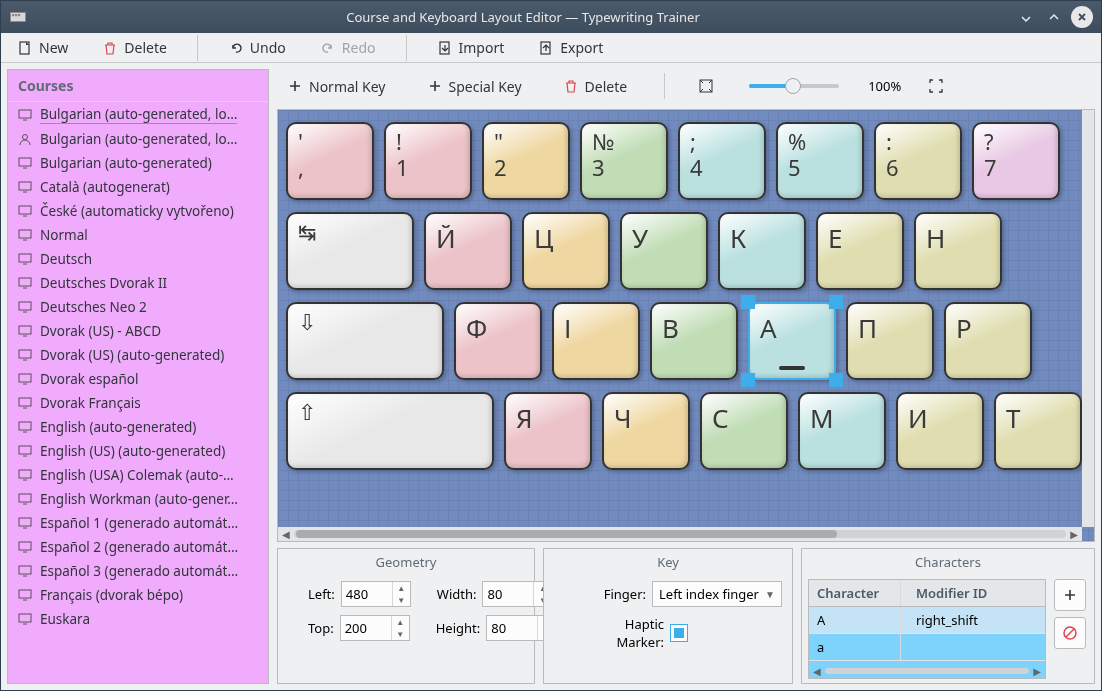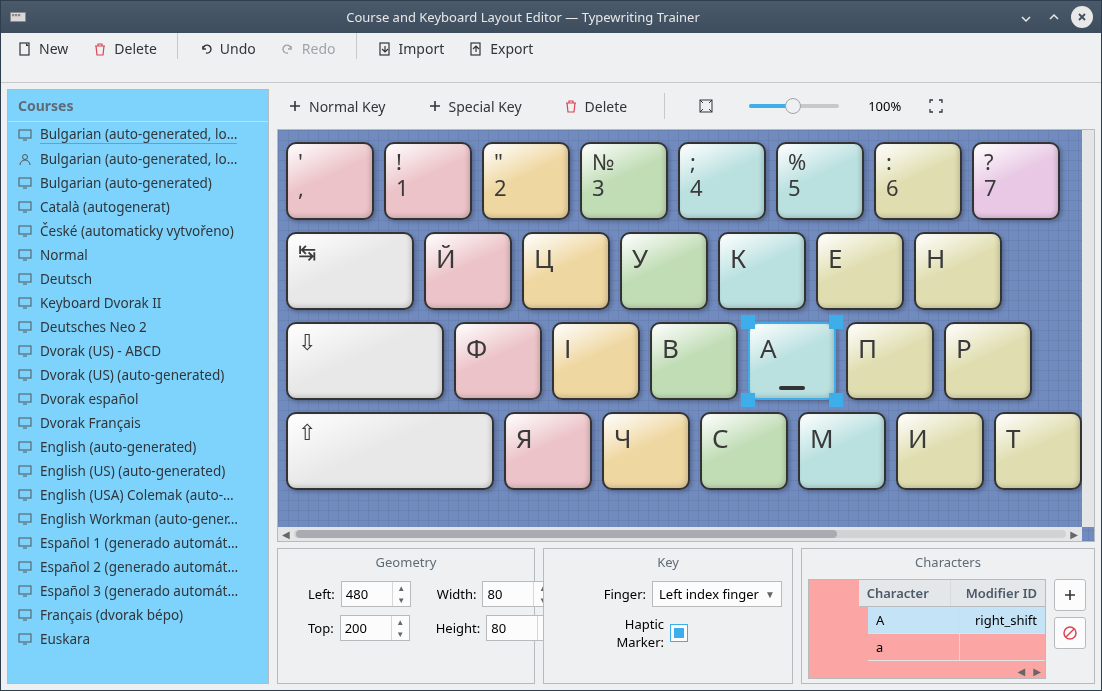--- a/index.html
+++ b/index.html
@@ -4,27 +4,27 @@
 <style>
   * { box-sizing: border-box; margin: 0; padding: 0; font-family: "Noto Sans", "Segoe UI", sans-serif; }
   body { background: #2e3e4e; width: 1102px; height: 691px; overflow: hidden; }
   .window { width: 1102px; height: 691px; background: #eff0f1; display: flex; flex-direction: column; border: 1px solid #2e3e4e; }
   .titlebar { height: 32px; background: linear-gradient(#4a5a6a,#3d4d5d); display: flex; align-items: center; color: #e8e8e8; font-size: 13px; padding: 0 8px; }
   .titlebar .appicon { width: 18px; height: 18px; margin-right: 10px; }
   .titlebar .title { flex: 1; text-align: center; }
   .titlebar .winbtn { width: 22px; height: 22px; margin-left: 6px; border-radius: 11px; display: flex; align-items: center; justify-content: center; cursor: pointer; }
   .titlebar .winbtn svg { width: 14px; height: 14px; }
   .titlebar .closebtn { background: #e8e8e8; }
-  .toolbar { height: 50px; border-bottom: 1px solid #c8c8c8; display: flex; align-items: flex-start; padding: 0 6px; gap: 4px; }
+  .toolbar { height: 30px; border-bottom: 1px solid #c8c8c8; display: flex; align-items: center; padding: 0 6px; gap: 14px; }
   .tbtn { display: flex; align-items: center; gap: 6px; padding: 6px 10px; font-size: 14px; color: #31363b; border-radius: 3px; cursor: pointer; }
   .tbtn.disabled { color: #a0a4a8; }
   .tsep { width: 1px; height: 26px; background: #c8c8c8; margin: 0 6px; }
   .icon { width: 16px; height: 16px; display: inline-block; }
   .body { flex: 1; display: flex; overflow: hidden; }
-  .sidebar { width: 262px; border-right: 1px solid #c8c8c8; display: flex; flex-direction: column; background: #7dd3fc; margin: 6px 0 6px 6px; border: 1px solid #b8bbbe; }
+  .sidebar { width: 262px; border-right: 1px solid #c8c8c8; display: flex; flex-direction: column; background: #f0abfc; margin: 6px 0 6px 6px; border: 1px solid #b8bbbe; }
   .sidehead { padding: 6px 10px; font-weight: bold; color: #5f6b77; font-size: 14px; border-bottom: 1px solid #d8d8d8; }
   .sidelist { flex: 1; overflow-y: auto; }
   .sideitem { display: flex; align-items: center; gap: 8px; padding: 3px 10px; font-size: 13.5px; color: #31363b; cursor: pointer; white-space: nowrap; overflow: hidden; text-overflow: ellipsis; }
   .sideitem.selected span { border-bottom: 1px solid #3daee9; }
   .sideitem .micon { width: 14px; height: 14px; flex-shrink: 0; }
   .main { flex: 1; display: flex; flex-direction: column; overflow: hidden; padding: 6px 6px 6px 8px; gap: 6px; }
   .subtoolbar { height: 34px; display: flex; align-items: center; gap: 21px; }
   .slider { flex: 0 0 90px; height: 4px; background: #c8c8c8; border-radius: 2px; position: relative; margin: 0 8px; }
   .slider .fill { position: absolute; left: 0; top: 0; bottom: 0; width: 44%; background: #3daee9; border-radius: 2px; }
   .slider .thumb { position: absolute; left: 40%; top: -6px; width: 16px; height: 16px; background: #eff0f1; border: 1px solid #a0a4a8; border-radius: 8px; }
@@ -46,21 +46,21 @@
   .panel .pbody { flex: 1; padding: 6px 10px; display: flex; flex-direction: column; gap: 8px; font-size: 13px; }
   .frow { display: flex; align-items: center; gap: 6px; }
   .frow label { width: 42px; text-align: left; margin-left: 20px; }
   .spin { display: flex; align-items: center; border: 1px solid #b8bbbe; background: #fcfcfc; height: 26px; width: 78px; }
   .spin input { border: none; width: 50px; padding: 0 4px; font-size: 13px; background: transparent; outline: none; }
   .spin .arrows { width: 18px; display: flex; flex-direction: column; border-left: 1px solid #d8d8d8; }
   .spin .arrows div { height: 12px; font-size: 8px; text-align: center; line-height: 12px; color: #666; cursor: pointer; }
   .combo { flex: 1; border: 1px solid #b8bbbe; background: #fcfcfc; height: 26px; display: flex; align-items: center; padding: 0 6px; justify-content: space-between; }
   .chk { width: 18px; height: 18px; border: 1px solid #3daee9; background: #fcfcfc; display: flex; align-items: center; justify-content: center; }
   .chk .inner { width: 10px; height: 10px; background: #3daee9; }
-  .chartbl { flex: 1; border: 1px solid #b8bbbe; background: #fca5a5; font-size: 13px; display: flex; flex-direction: column; overflow: hidden; align-items: flex-end; }
+  .chartbl { flex: 1; border: 1px solid #b8bbbe; background: #7dd3fc; font-size: 13px; display: flex; flex-direction: column; overflow: hidden; }
   .chartbl .hdr { display: flex; background: #e4e7ea; border-bottom: 1px solid #b8bbbe; }
   .chartbl .hdr div { padding: 4px 8px; font-weight: 600; color: #4d5a67; }
   .chartbl .row { display: flex; border-bottom: 1px solid #e0e2e4; }
   .chartbl .row div { padding: 4px 8px; }
   .chartbl .row.sel { background: #c4e3f6; }
   .c1 { width: 92px; border-right: 1px solid #d8dbde; }
   .c2 { flex: 1; margin-left: 7px; }
   .sidebtns { width: 34px; display: flex; flex-direction: column; gap: 6px; }
   .sqbtn { width: 32px; height: 32px; border: 1px solid #b8bbbe; background: #fcfcfc; display: flex; align-items: center; justify-content: center; cursor: pointer; border-radius: 3px; }
   .vscroll { width: 12px; background: #e4e5e7; }
@@ -194,21 +194,21 @@
               <rect x="1" y="2" width="12" height="8" fill="none" stroke="#555"></rect>
               <path d="M5 12 L9 12" stroke="#555"></path>
             </svg>
             <span>Deutsch</span>
           </div>
           <div class="sideitem">
             <svg class="micon" viewBox="0 0 14 14">
               <rect x="1" y="2" width="12" height="8" fill="none" stroke="#555"></rect>
               <path d="M5 12 L9 12" stroke="#555"></path>
             </svg>
-            <span>Keyboard Dvorak II</span>
+            <span>Deutsches Dvorak II</span>
           </div>
           <div class="sideitem">
             <svg class="micon" viewBox="0 0 14 14">
               <rect x="1" y="2" width="12" height="8" fill="none" stroke="#555"></rect>
               <path d="M5 12 L9 12" stroke="#555"></path>
             </svg>
             <span>Deutsches Neo 2</span>
           </div>
           <div class="sideitem">
             <svg class="micon" viewBox="0 0 14 14">

